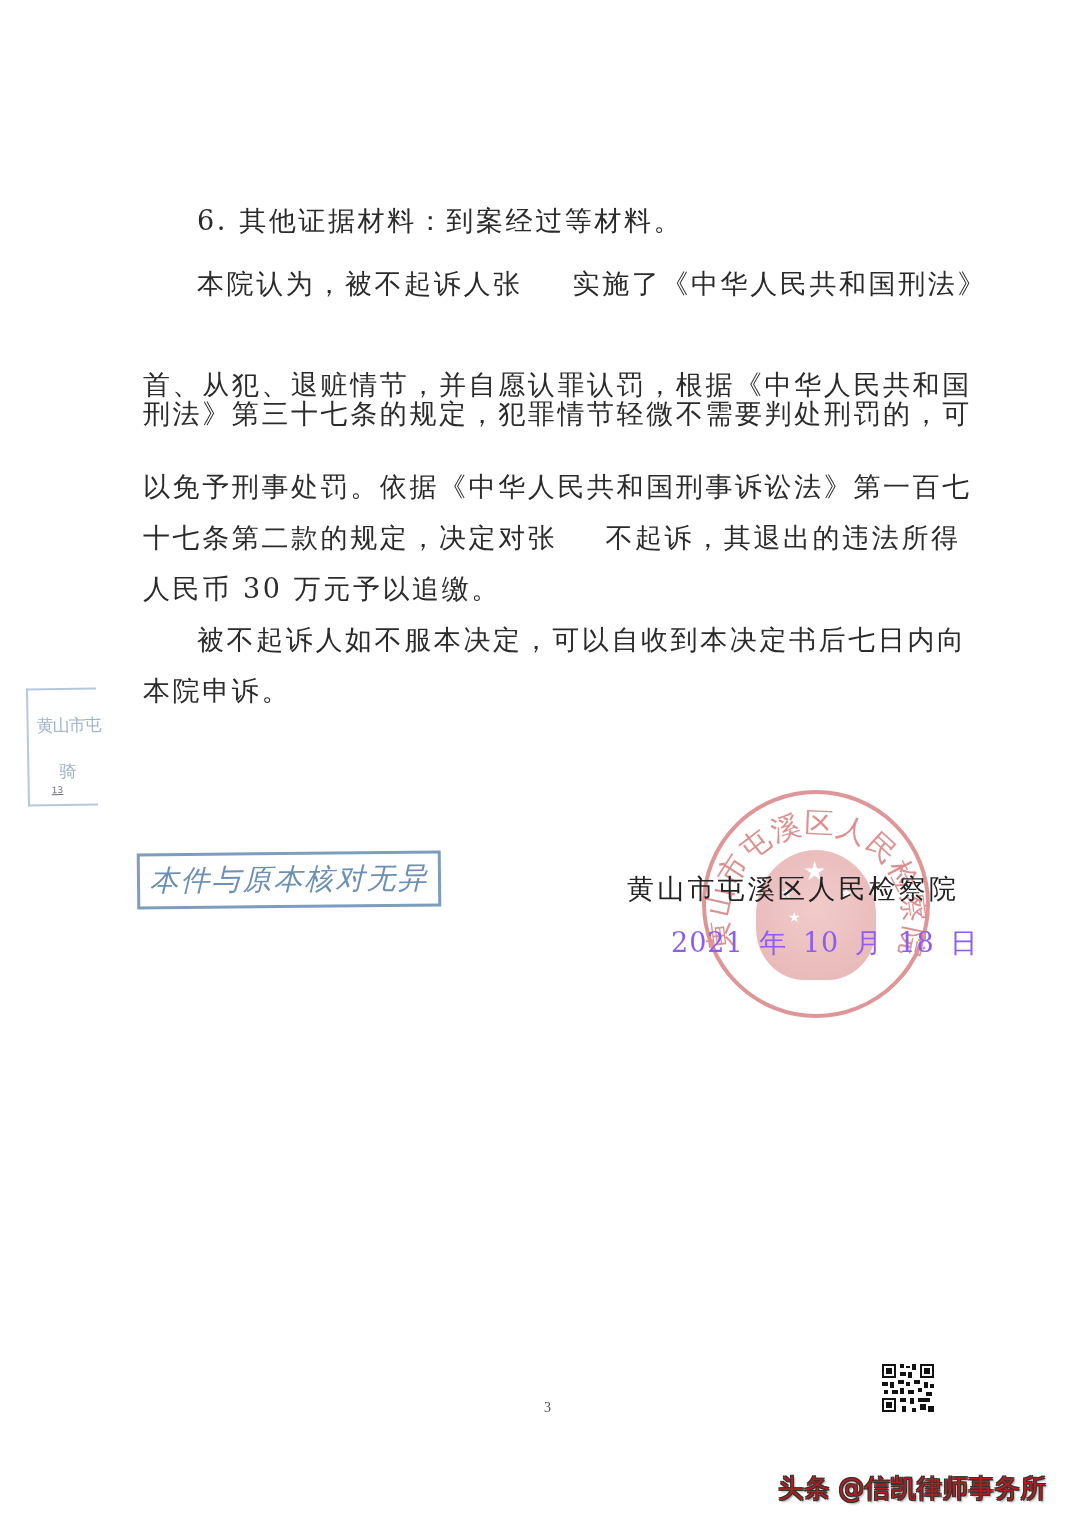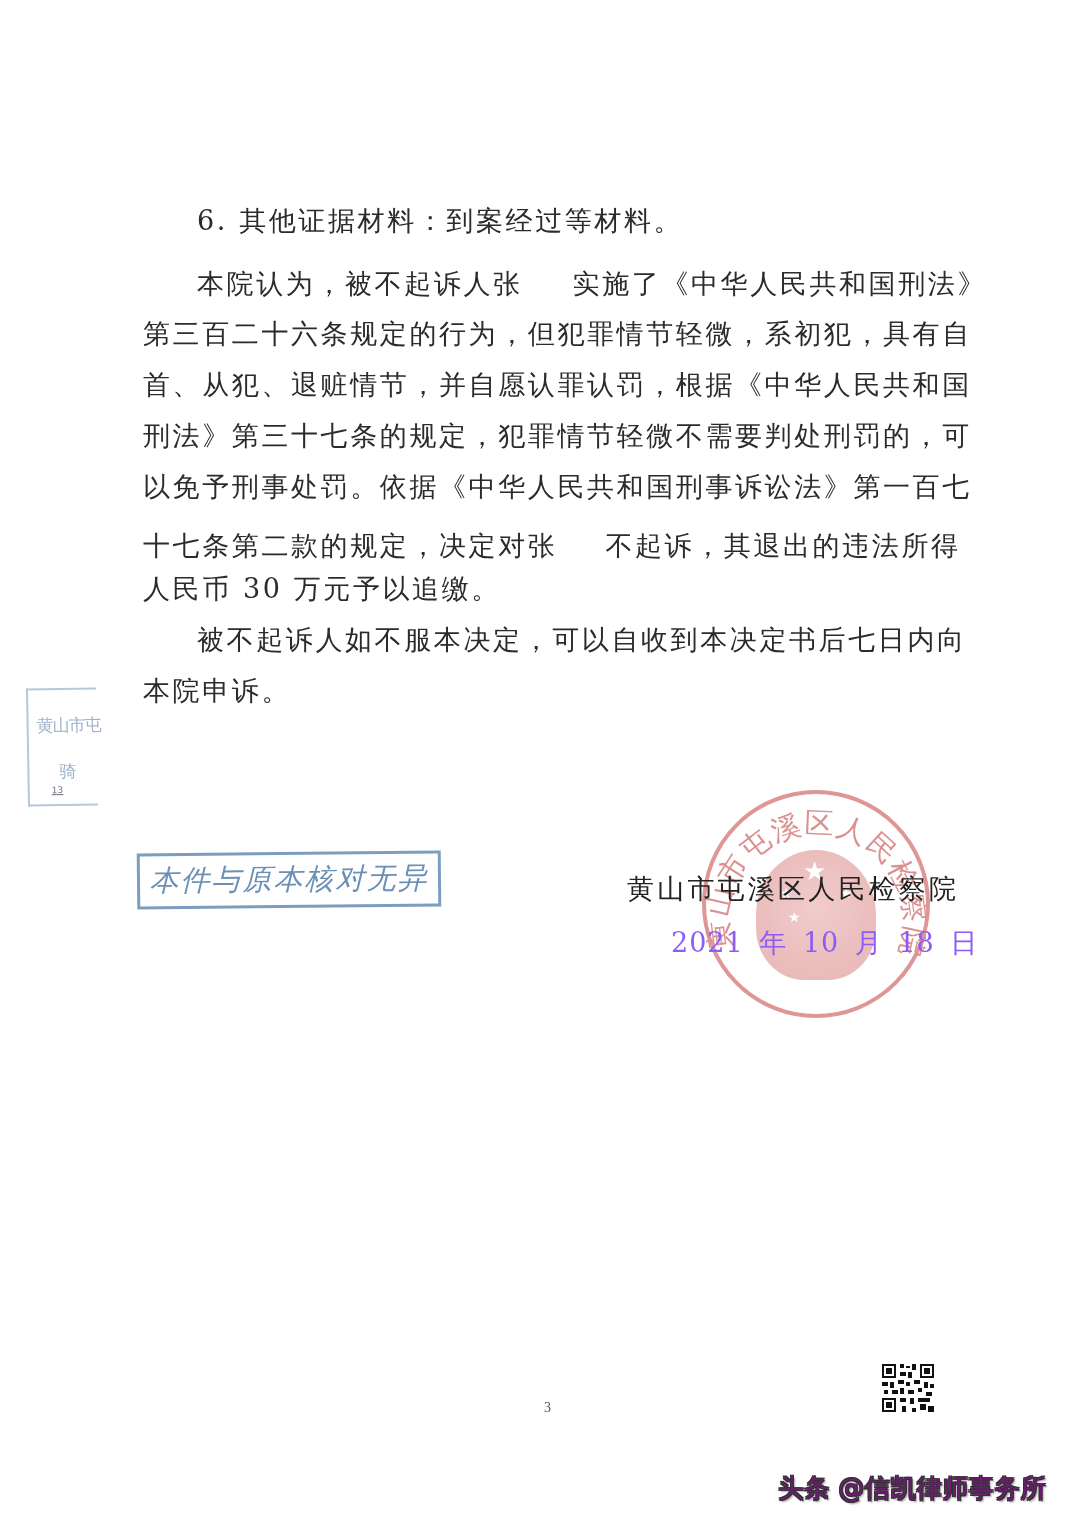--- a/index.html
+++ b/index.html
@@ -170,44 +170,43 @@
       color: #555;
       font-family: "Liberation Serif", serif;
     }
 
     .watermark {
       position: absolute;
       left: 778px;
       top: 1471px;
       font-family: "DejaVu Sans", sans-serif;
       font-size: 26px;
-      color: #701a75;
+      color: #b91c1c;
       letter-spacing: 0px;
       white-space: pre;
       text-shadow:
         -1px -1px 0 #333, 1px -1px 0 #333,
         -1px 1px 0 #333, 1px 1px 0 #333,
         2px 2px 2px rgba(0,0,0,0.4);
     }
   </style>
 </head>
 <body>
 
 <div class="page">
 
   <div class="line indent" style="top:203px;">6. 其他证据材料：到案经过等材料。</div>
 
   <div class="line indent" style="top:266px;"><span>本院认为，被不起诉人张</span><span class="gap" style="width:50px;"></span><span>实施了《中华人民共和国刑法》</span></div>
 
-  <div class="line" style="top:316px;">第三百二十六条规定的行为，但犯罪情节轻微，系初犯，具有自</div>
   <div class="line" style="top:367px;text-align:center;">首、从犯、退赃情节，并自愿认罪认罚，根据《中华人民共和国</div>
-  <div class="line" style="top:418px;">刑法》第三十七条的规定，犯罪情节轻微不需要判处刑罚的，可</div>
+  <div class="line" style="top:396px;">刑法》第三十七条的规定，犯罪情节轻微不需要判处刑罚的，可</div>
   <div class="line" style="top:469px;">以免予刑事处罚。依据《中华人民共和国刑事诉讼法》第一百七</div>
 
-  <div class="line" style="top:520px;margin-top:8px;"><span>十七条第二款的规定，决定对张</span><span class="gap" style="width:48px;"></span><span>不起诉，其退出的违法所得</span></div>
+  <div class="line" style="top:520px;"><span>十七条第二款的规定，决定对张</span><span class="gap" style="width:48px;"></span><span>不起诉，其退出的违法所得</span></div>
 
   <div class="line" style="top:571px;">人民币 30 万元予以追缴。</div>
 
   <div class="line indent" style="top:622px;">被不起诉人如不服本决定，可以自收到本决定书后七日内向</div>
   <div class="line" style="top:673px;">本院申诉。</div>
 
   <div class="side-stamp">
     <span class="t1">黄山市屯</span>
     <span class="t2">骑</span>
     <span class="t3">13</span>

